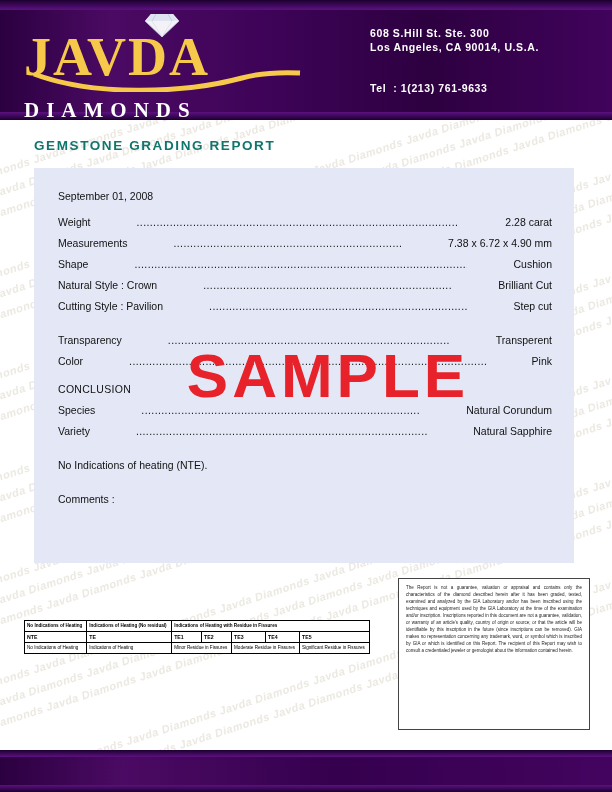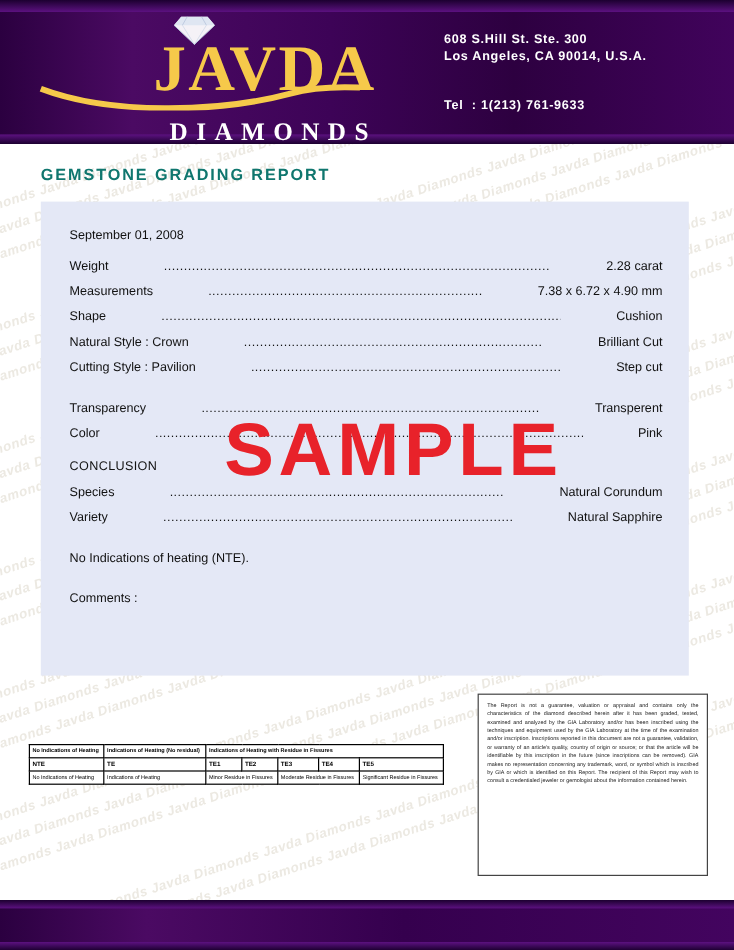--- a/index.html
+++ b/index.html
@@ -54,21 +54,21 @@
   }
   .header .band-bottom {
     position: absolute;
     left:0; bottom:0; width:612px; height:8px;
     background: linear-gradient(180deg,#5c1180,#1c0030);
   }
   .logo-block {
     position: absolute;
     left: 24px; top: 12px;
     width: 290px;
-    text-align: right;
+    text-align: left;
   }
   .diamond-icon {
     position: absolute;
     left: 120px; top: 0px;
     width: 36px; height: 26px;
   }
   .logo-word {
     position: relative;
     margin-top: 18px;
     font-family: "Liberation Serif", serif;

